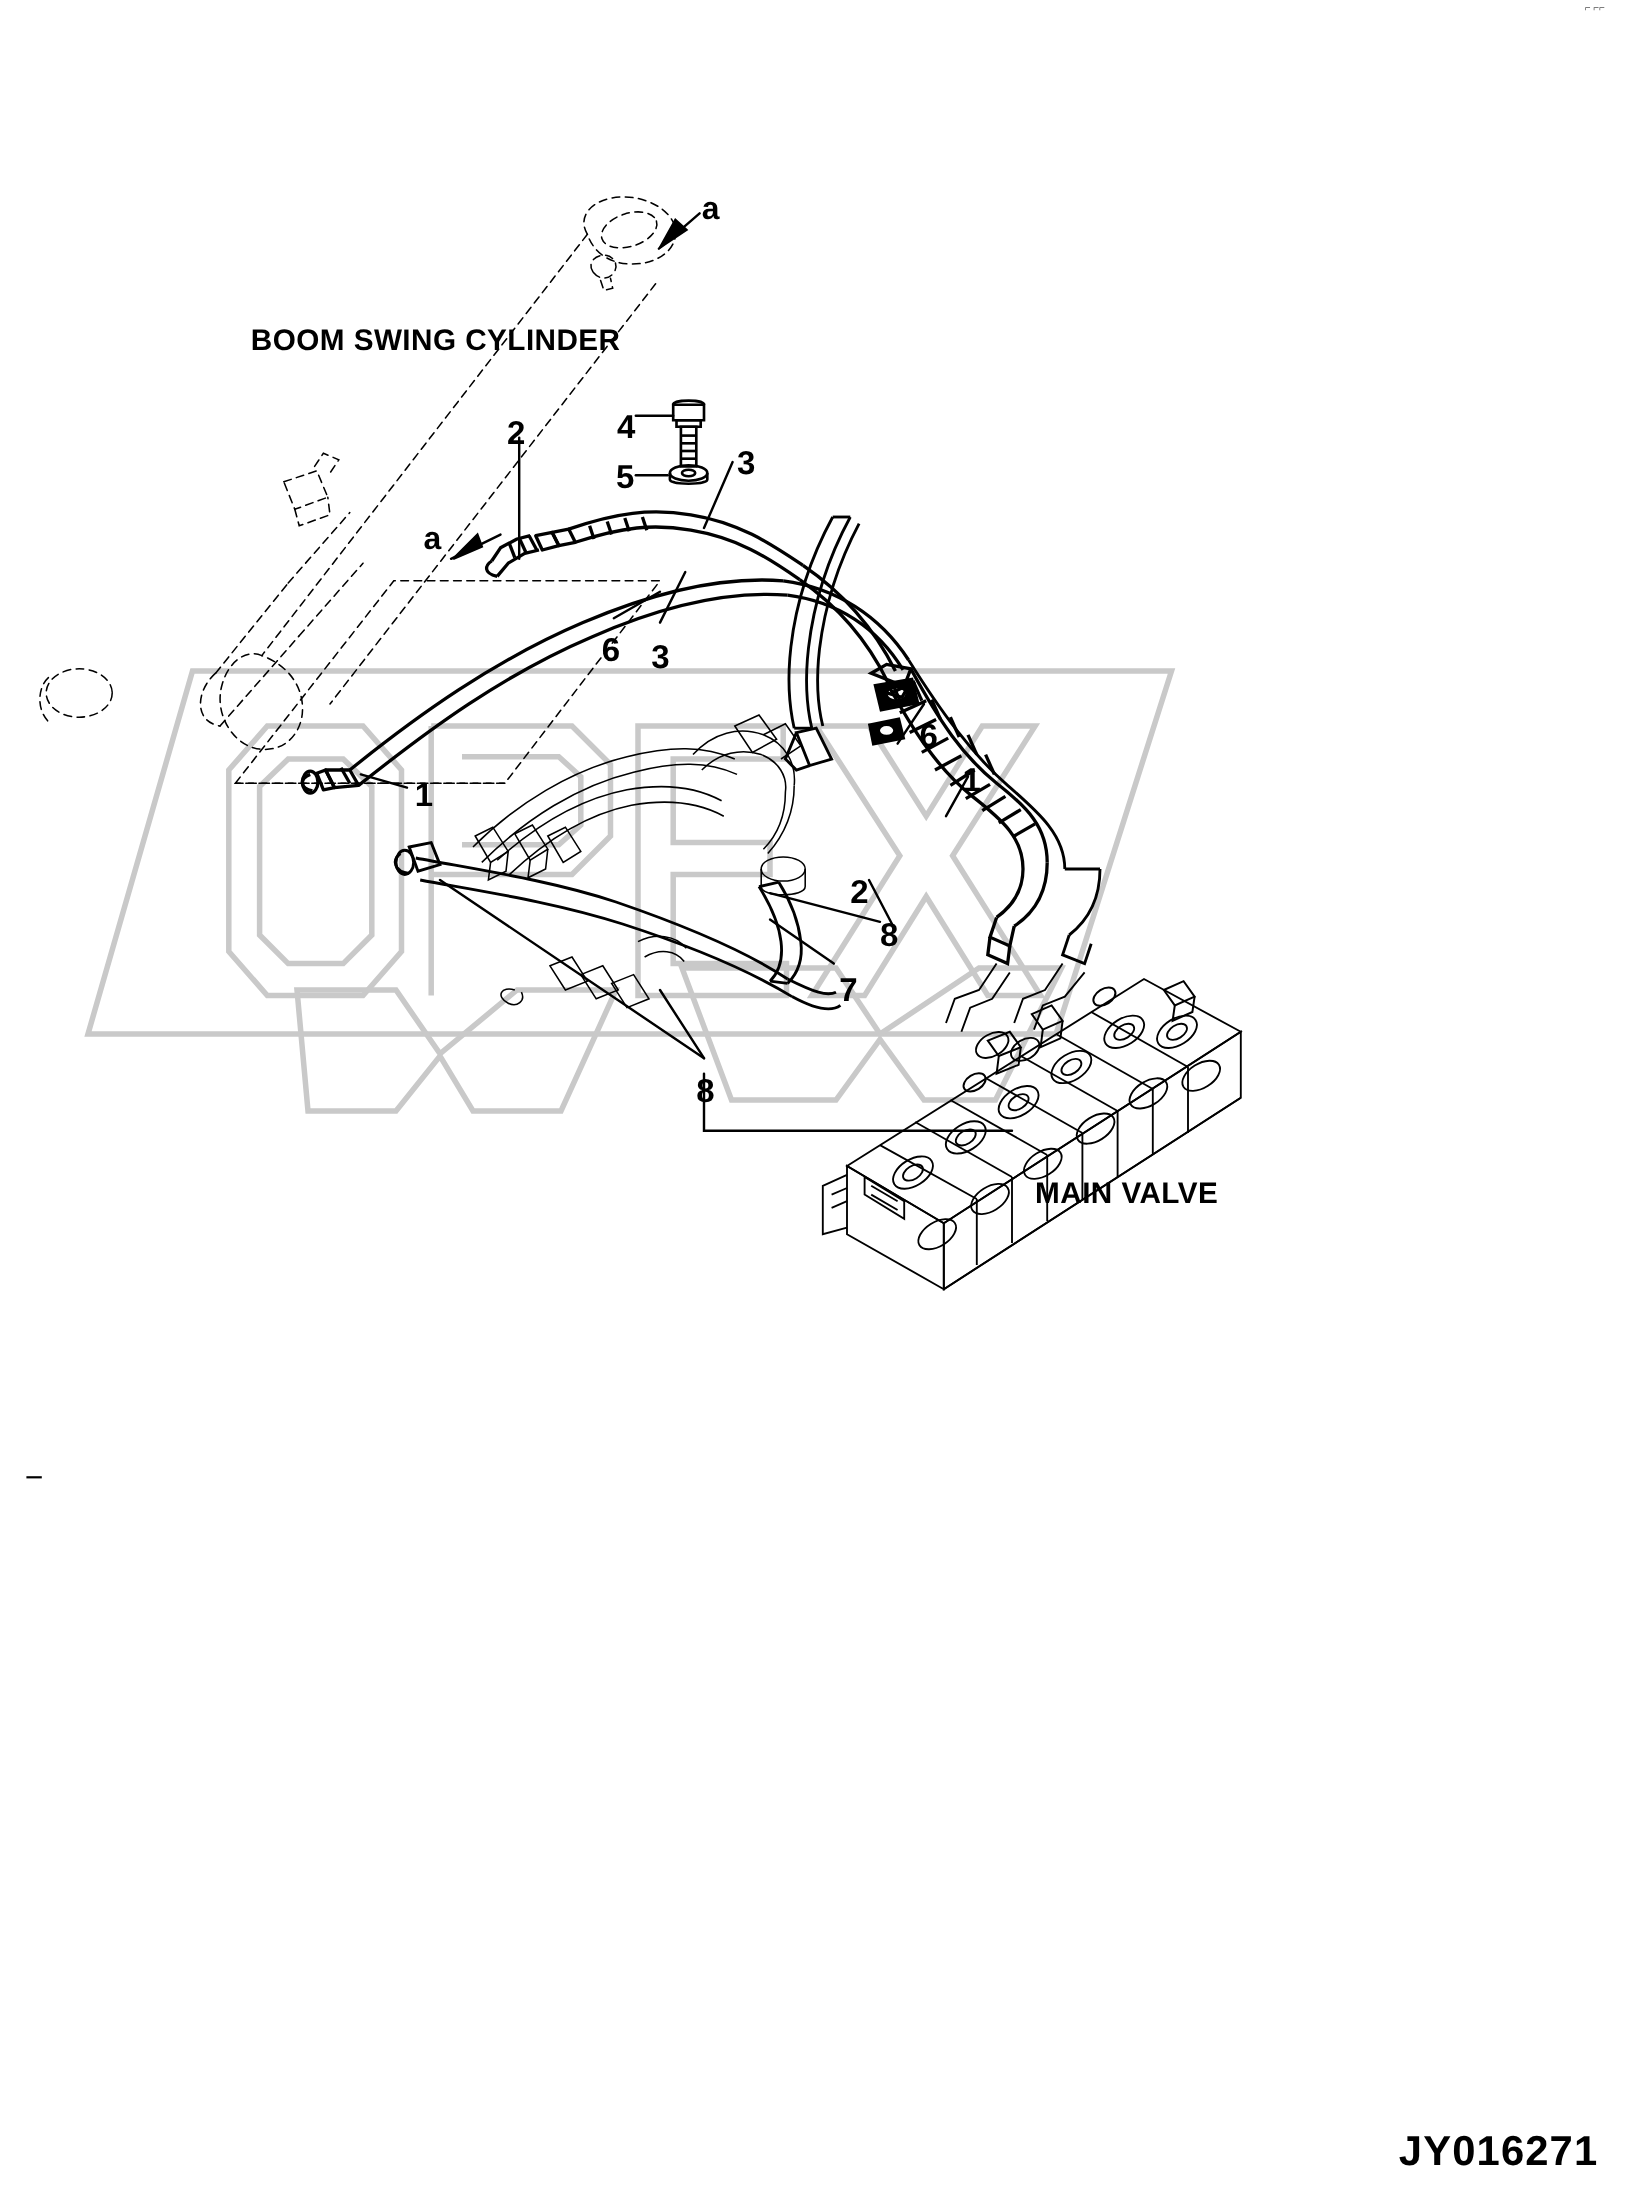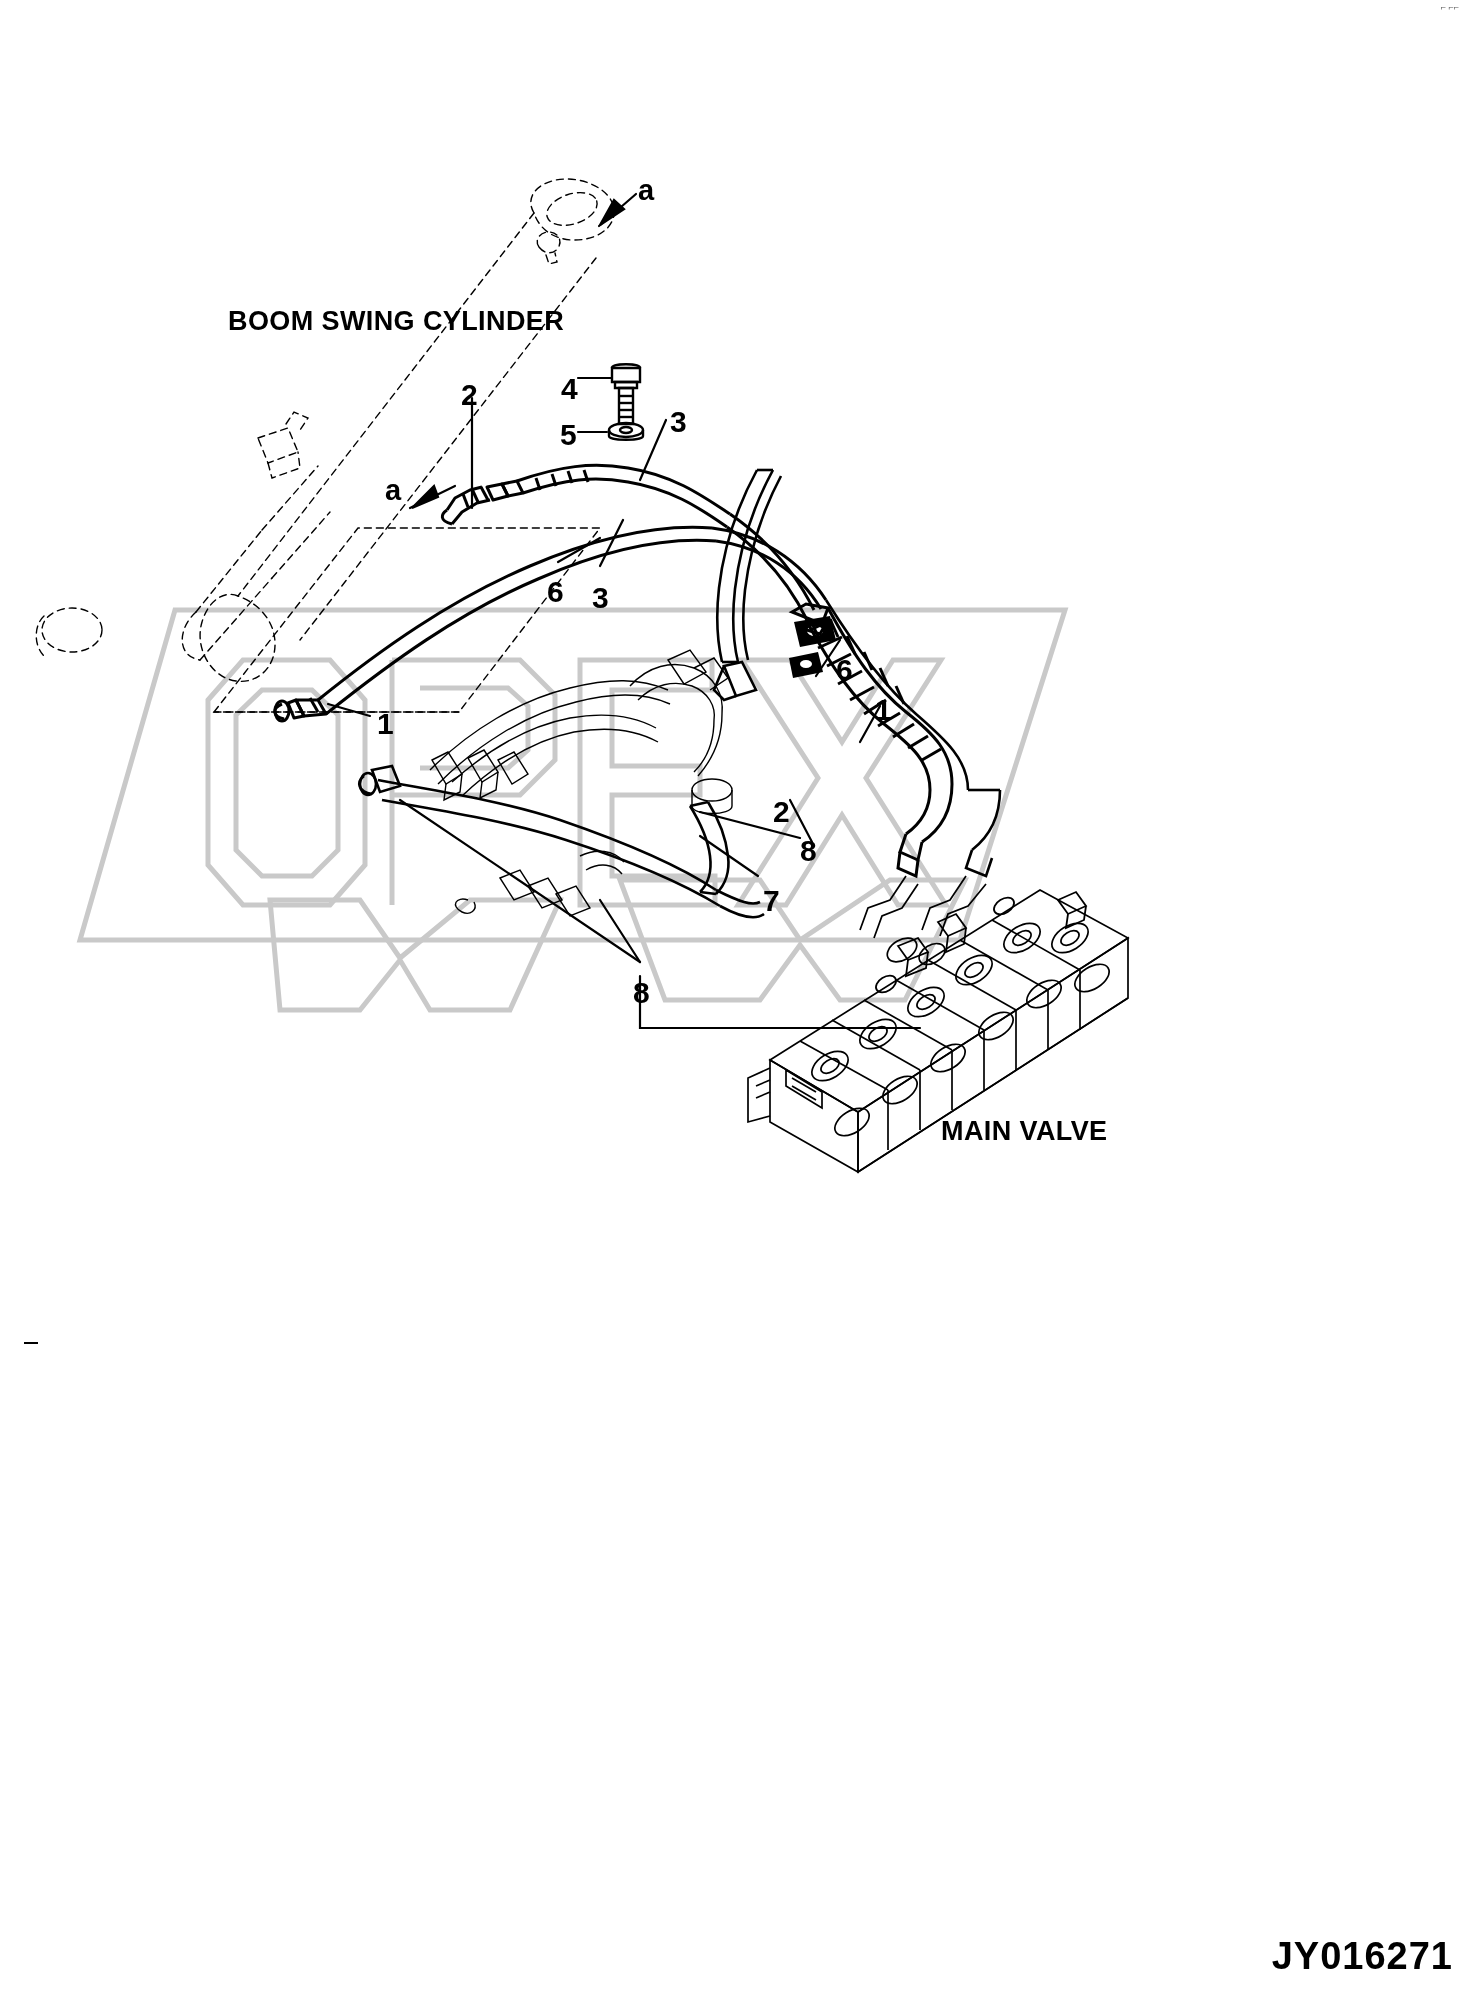--- a/index.html
+++ b/index.html
@@ -1,21 +1,21 @@
 <!DOCTYPE html>
 <html><head>
 <meta charset="utf-8">
 <style>
   html,body{margin:0;padding:0;background:#ffffff;}
   body{width:1477px;height:2008px;position:relative;overflow:hidden;
        font-family:"Liberation Sans",sans-serif;color:#000;}
   #sheet{position:absolute;left:0;top:0;width:1477px;height:2008px;}
   svg.layer{position:absolute;left:0;top:0;width:1477px;height:2008px;}
   .lbl{position:absolute;font-weight:bold;white-space:nowrap;}
-  .title-lbl{font-size:27px;letter-spacing:.4px;margin-top:12px;}
+  .title-lbl{font-size:27px;letter-spacing:.4px;}
   .callout{font-size:30px;font-weight:bold;}
   .section-mark{font-size:29px;font-weight:bold;}
   .drawno{position:absolute;right:24px;bottom:30px;font-size:38px;font-weight:bold;letter-spacing:1px;}
   .corner-mark{position:absolute;right:18px;top:2px;font-size:9px;color:#555;}
 </style>
 </head>
 <body>
 
 <div id="sheet">
 
@@ -338,21 +338,21 @@
       <ellipse cx="932" cy="954" rx="14" ry="9" transform="rotate(-30 932 954)"></ellipse>
     </g>
 
     <g stroke="#000" stroke-width="2">
       <path d="M24,1343 L38,1343"></path>
     </g>
   </svg>
 
   <div class="lbl title-lbl" style="left:228px;top:294px;">BOOM SWING CYLINDER</div>
 
-  <div class="lbl title-lbl" style="left:941px;top:1104px;">MAIN VALVE</div>
+  <div class="lbl title-lbl" style="left:941px;top:1070px;">MAIN VALVE</div>
 
   <div class="lbl section-mark" style="left:638px;top:174px;">a</div>
 
   <div class="lbl section-mark" style="left:385px;top:474px;">a</div>
 
   <div class="lbl callout" style="left:461px;top:378px;">2</div>
   <div class="lbl callout" style="left:561px;top:372px;">4</div>
   <div class="lbl callout" style="left:560px;top:418px;">5</div>
   <div class="lbl callout" style="left:670px;top:405px;">3</div>
   <div class="lbl callout" style="left:547px;top:575px;">6</div>

